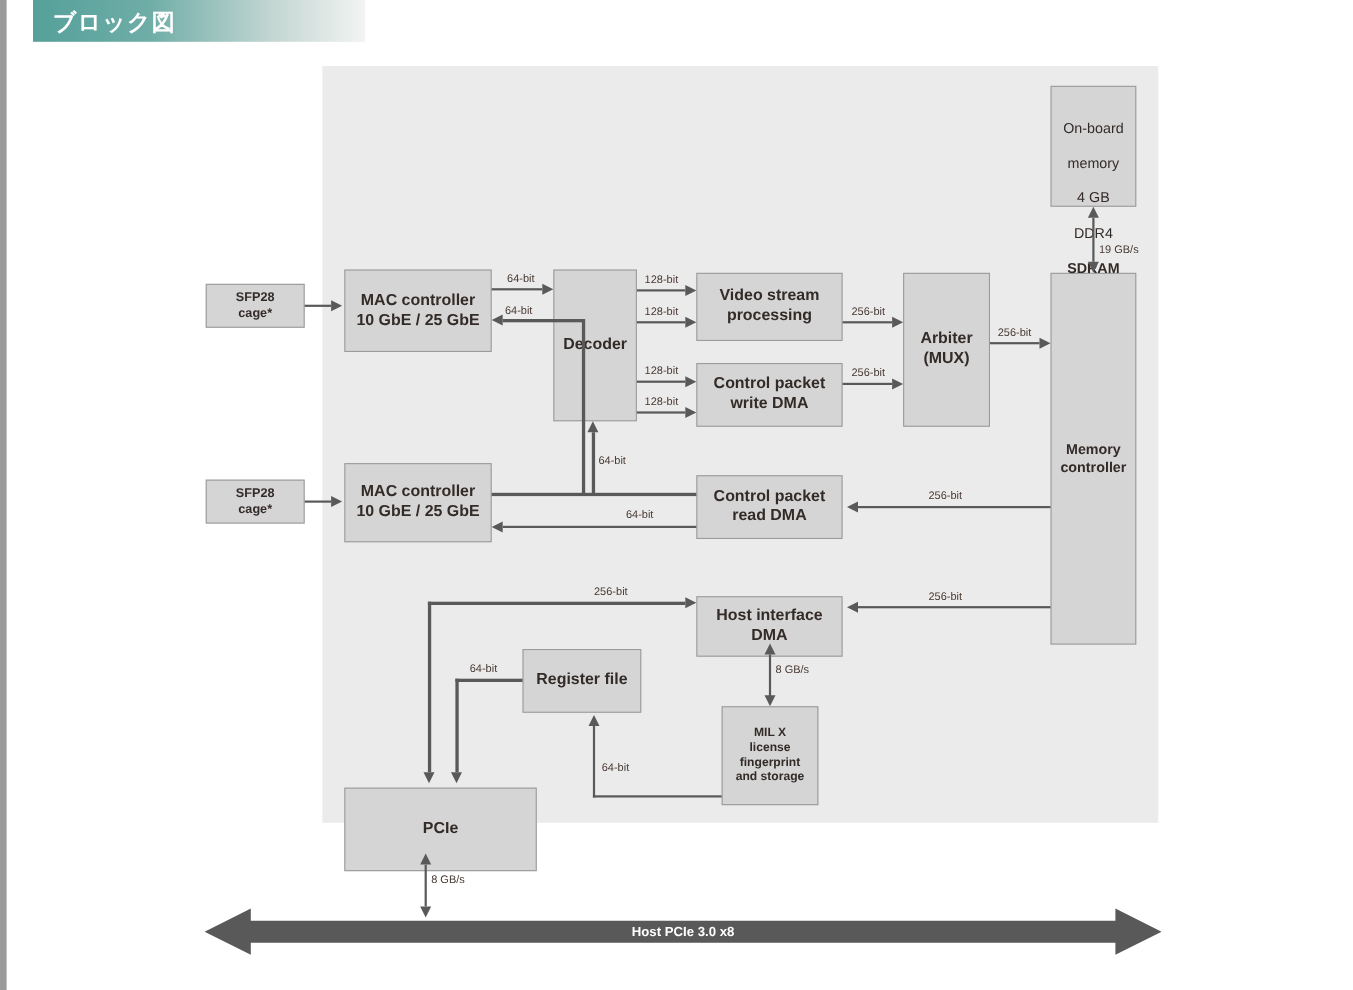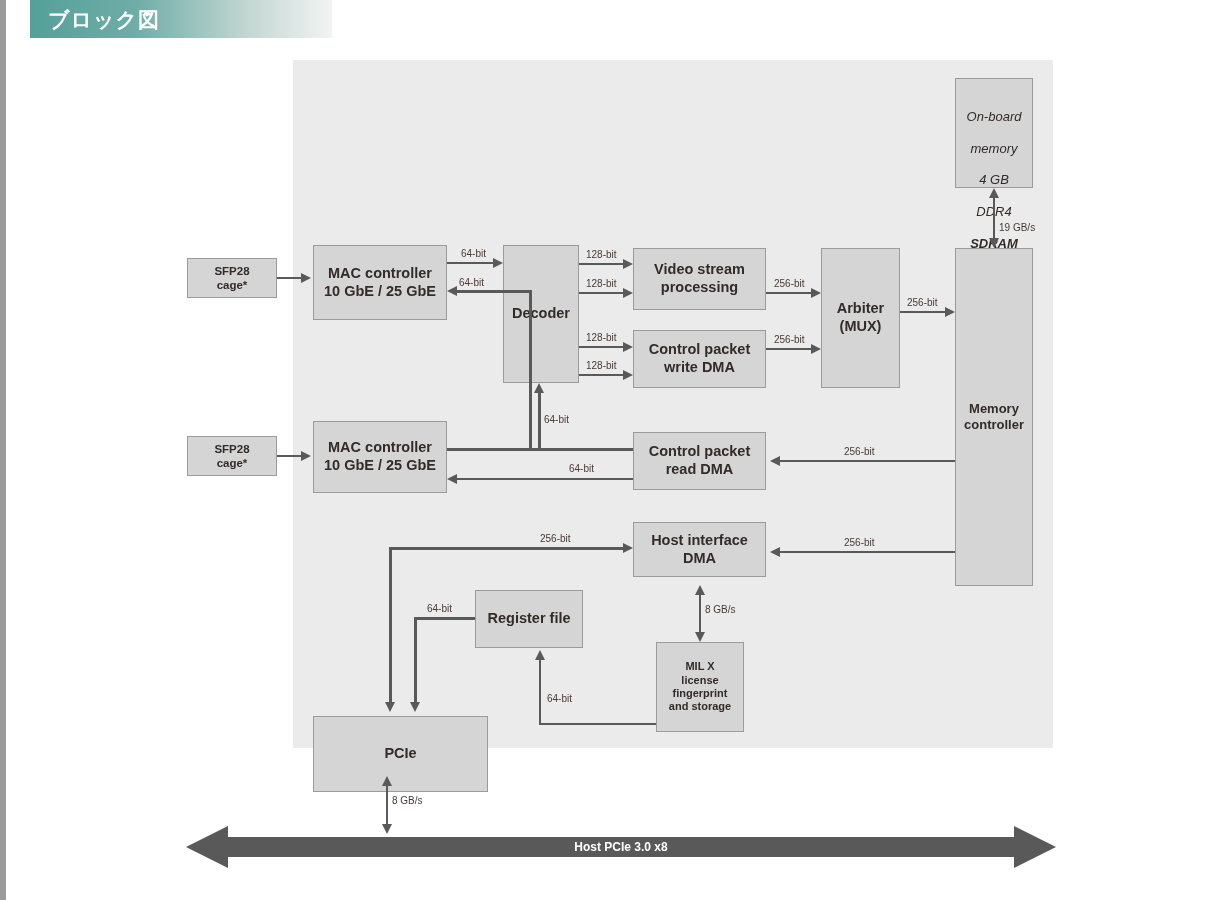--- a/index.html
+++ b/index.html
@@ -66,21 +66,20 @@
     line-height: 1.22;
     white-space: pre-line;
   }
   .block.sz-lg  { font-size: 14.5px; }
   .block.sz-md  { font-size: 13px; }
   .block.sz-sm  { font-size: 11.5px; }
   .block.sz-xs  { font-size: 11px; }
   .block.normalweight { font-weight: normal; }
   .block-stack {
     display: block;
-    font-style: italic;
   }
   .block-stack .ln { display: block; }
   .block-stack .ln.b { font-weight: bold; }
   
   .ln-h, .ln-v {
     position: absolute;
     background: #595959;
   }
   .ln-h { height: 2px; }
   .ln-v { width: 2px; }
@@ -175,21 +174,21 @@
 controller</div>
 
     <div class="block sz-md normalweight block-stack" style="left:949px; top:40px; width:78px; height:110px; padding-top:14px;">
       <span class="ln">On-board</span>
       <span class="ln">memory</span>
       <span class="ln">4 GB</span>
       <span class="ln">DDR4</span>
       <span class="ln b">SDRAM</span>
     </div>
 
-    <div class="block sz-lg" style="left:627px; top:484px; width:133px; height:55px;">Host interface DMA</div>
+    <div class="block sz-lg" style="left:627px; top:504px; width:133px; height:55px;">Host interface DMA</div>
 
     <div class="block sz-lg" style="left:469px; top:552px; width:108px; height:58px;">Register file</div>
 
     <div class="block sz-xs" style="left:650px; top:604px; width:88px; height:90px;">MIL X
 license
 fingerprint
 and storage</div>
 
     <div class="block sz-lg" style="left:307px; top:678px; width:175px; height:76px;">PCIe</div>
 

